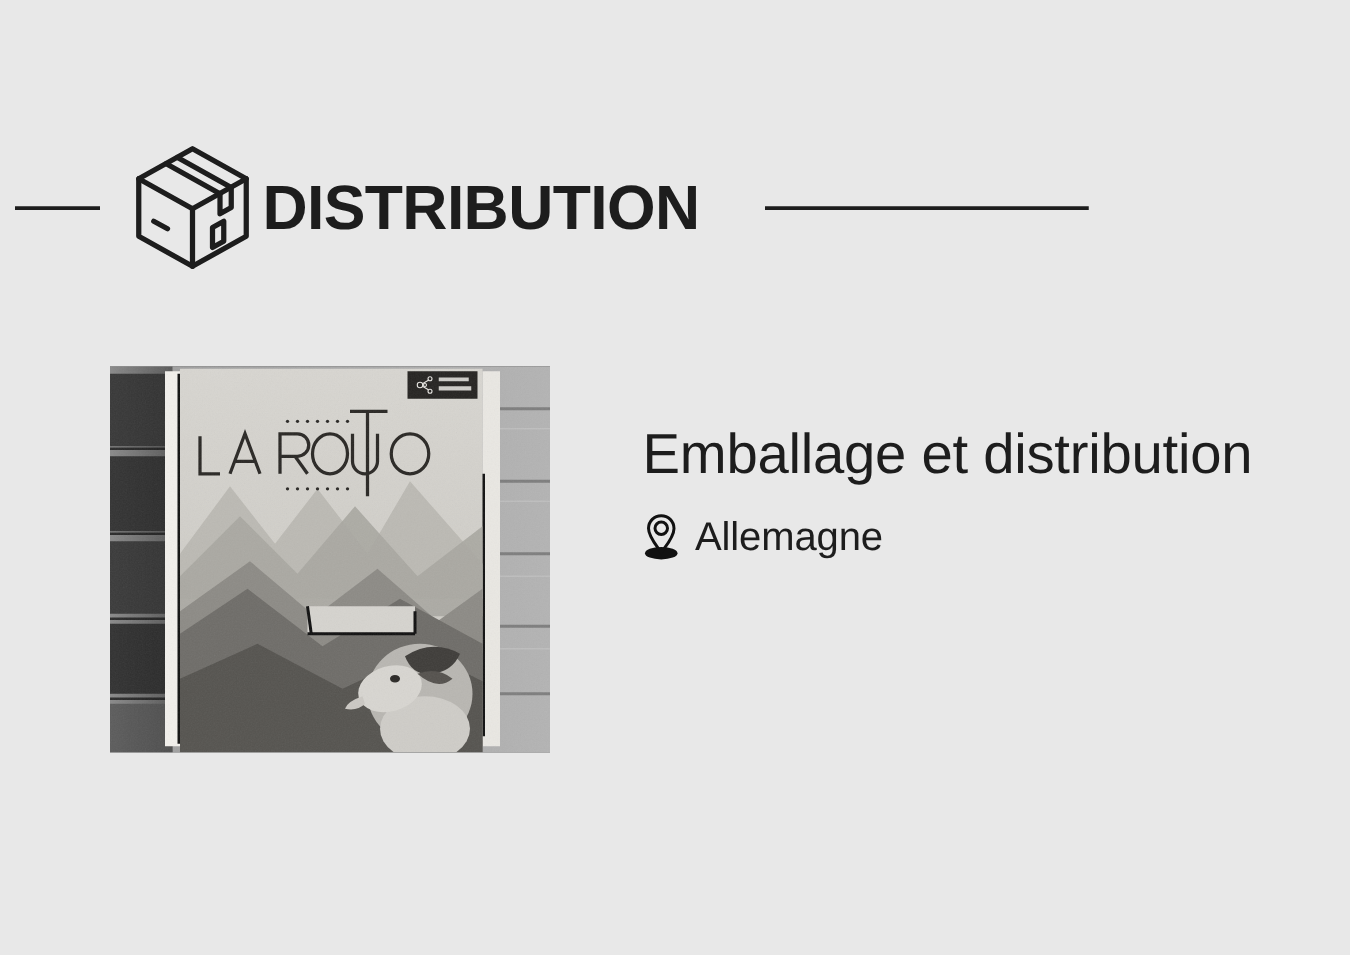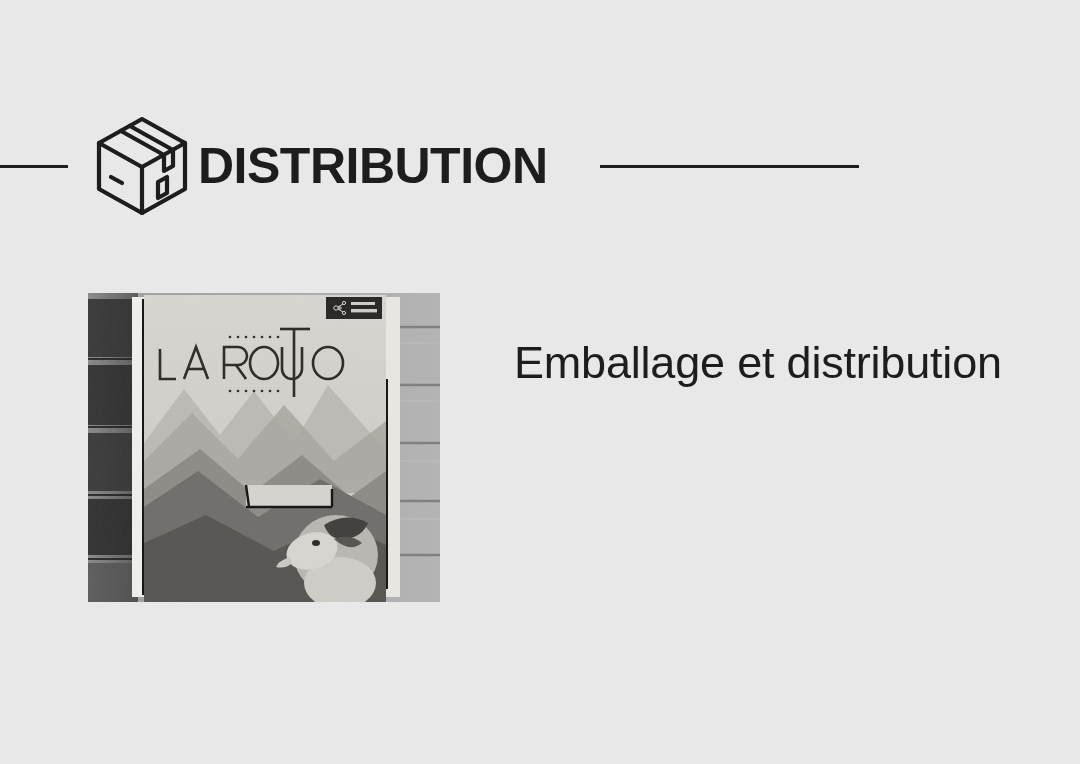--- a/index.html
+++ b/index.html
@@ -12,21 +12,21 @@
     height: 764px;
     background: #e8e8e8;
     font-family: "Liberation Sans", sans-serif;
     overflow: hidden;
     position: relative;
   }
 
   
   .header {
     position: absolute;
-    left: 0;
+    left: 12px;
     top: 110px;
     width: 859px;
     height: 112px;
     display: flex;
     align-items: center;
   }
   .rule {
     height: 0;
     border-top: 3px solid #1d1d1d;
     flex: 0 0 auto;
@@ -282,14 +282,22 @@
     </g>
 
     <rect x="0" y="0" width="352" height="309" filter="url(#grain)" fill="#9a9a9a" opacity="0.28"></rect>
   </svg>
 </div>
 
 <div class="info">
 
   <div class="info-title">Emballage et distribution</div>
 
+  <div class="info-location">
+    <svg class="pin-icon" viewBox="0 0 30 38" aria-hidden="true">
+      <ellipse cx="15" cy="32.5" rx="13" ry="5" fill="#111"></ellipse>
+      <path d="M15 2.5 a10.2 10.2 0 0 1 10.2 10.2 c0 7.2 -7.6 15.3 -10.2 19.4 c-2.6 -4.1 -10.2 -12.2 -10.2 -19.4 A10.2 10.2 0 0 1 15 2.5 Z" fill="none" stroke="#111" stroke-width="2.4"></path>
+      <circle cx="15" cy="12.6" r="5" fill="none" stroke="#111" stroke-width="2.4"></circle>
+    </svg>
+    <div class="location-label">Allemagne</div>
+  </div>
 
 </div>
 
 </body></html>

